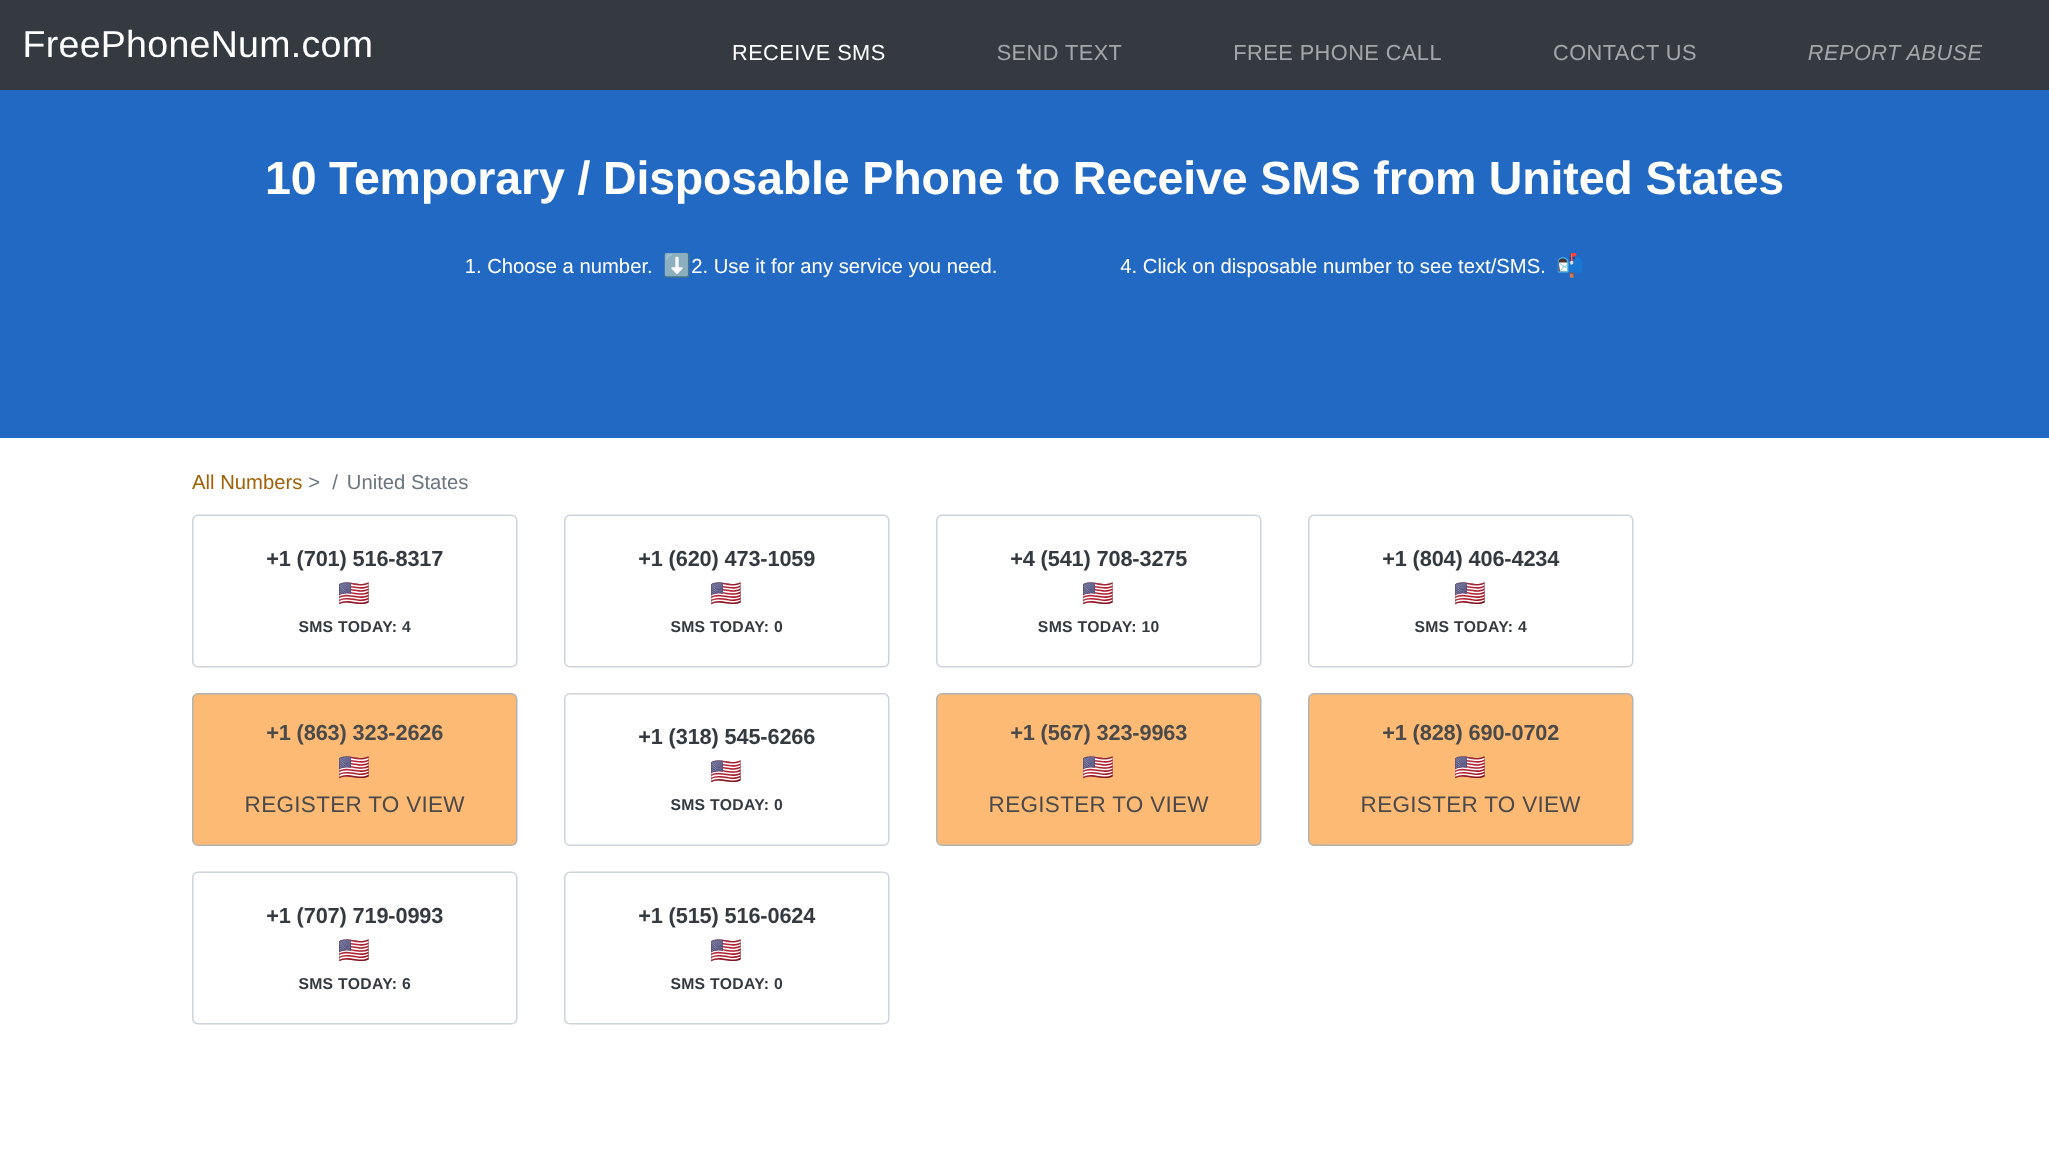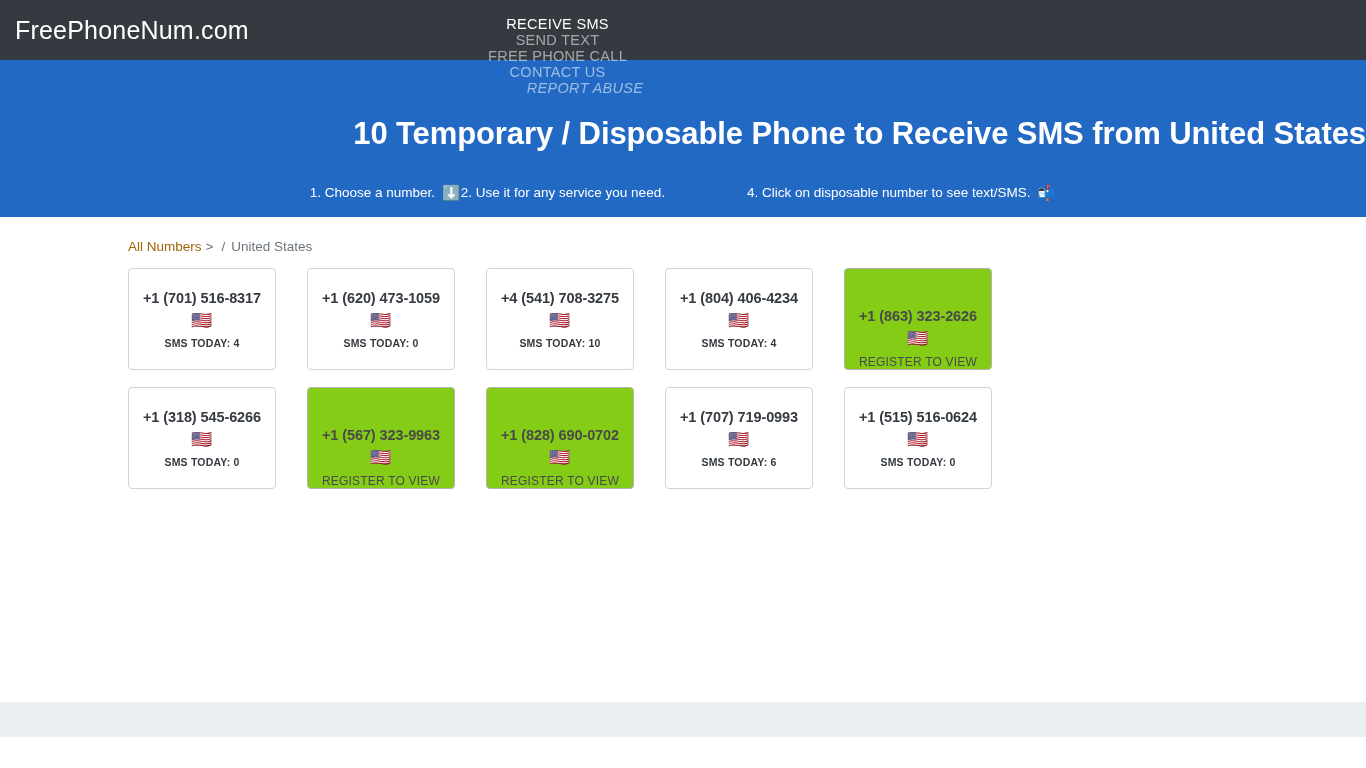--- a/index.html
+++ b/index.html
@@ -28,45 +28,44 @@
     letter-spacing: 0.2px;
     margin-left: 15px;
     white-space: nowrap;
     text-decoration: none;
   }
   .nav-links {
     display: flex;
     align-items: center;
     position: absolute;
     left: 480px;
-    top: 16px;
+    top: 6px;
     height: 60px;
-    flex-direction: column;
   }
   .nav-link {
     color: rgba(255,255,255,0.55);
     font-size: 14.5px;
     letter-spacing: 0.3px;
     text-decoration: none;
     padding: 0 8px;
     margin-right: 58px;
     white-space: nowrap;
     display: inline-flex;
     align-items: center;
   }
   .nav-link:last-child { margin-right: 3px; font-style: italic; }
   .nav-link.active { color: #ffffff; }
 
   
   .hero {
     background: #2269c4;
-    height: 157px;
+    height: 232px;
     width: 100%;
-    padding-top: 56px;
-    text-align: right;
+    padding-top: 41px;
+    text-align: center;
   }
   .hero-title {
     color: #ffffff;
     font-size: 31px;
     font-weight: bold;
     margin: 0;
     letter-spacing: -0.1px;
   }
   .steps {
     margin-top: 33px;
@@ -111,38 +110,37 @@
   .bc-sep { margin: 0 4px; color: #6c757d; }
   .bc-slash { margin: 0 6px 0 4px; color: #6c757d; }
   .bc-current { color: #6c757d; }
 
   .card-grid {
     display: flex;
     flex-wrap: wrap;
     width: 1000px;
   }
   .num-card {
-    width: 148px;
+    width: 217px;
     height: 102px;
     border: 1px solid #ced4da;
     border-radius: 4px;
     background: #ffffff;
     margin-right: 31px;
     margin-bottom: 17px;
     display: flex;
     flex-direction: column;
     align-items: center;
     justify-content: center;
     text-decoration: none;
     cursor: pointer;
   }
   .num-card.locked {
-    background: #84cc16;
+    background: #fdba74;
     border-color: #b3b3b3;
-    justify-content: flex-end;
   }
   .num-text {
     font-size: 14.5px;
     font-weight: bold;
     color: #343a40;
     letter-spacing: -0.1px;
     margin-bottom: 6px;
   }
   .num-card.locked .num-text { color: #4a4a4a; }
   .flag {
@@ -152,21 +150,21 @@
   }
   .sms-count {
     font-size: 10.5px;
     font-weight: bold;
     color: #343a40;
     letter-spacing: 0.2px;
   }
   .num-card.locked .sms-count {
     color: #4a4a4a;
     font-weight: normal;
-    font-size: 12px;
+    font-size: 15px;
   }
 
   
   .footer {
     background: #eceff1;
     height: 35px;
     width: 100%;
   }
 </style>
 </head>

